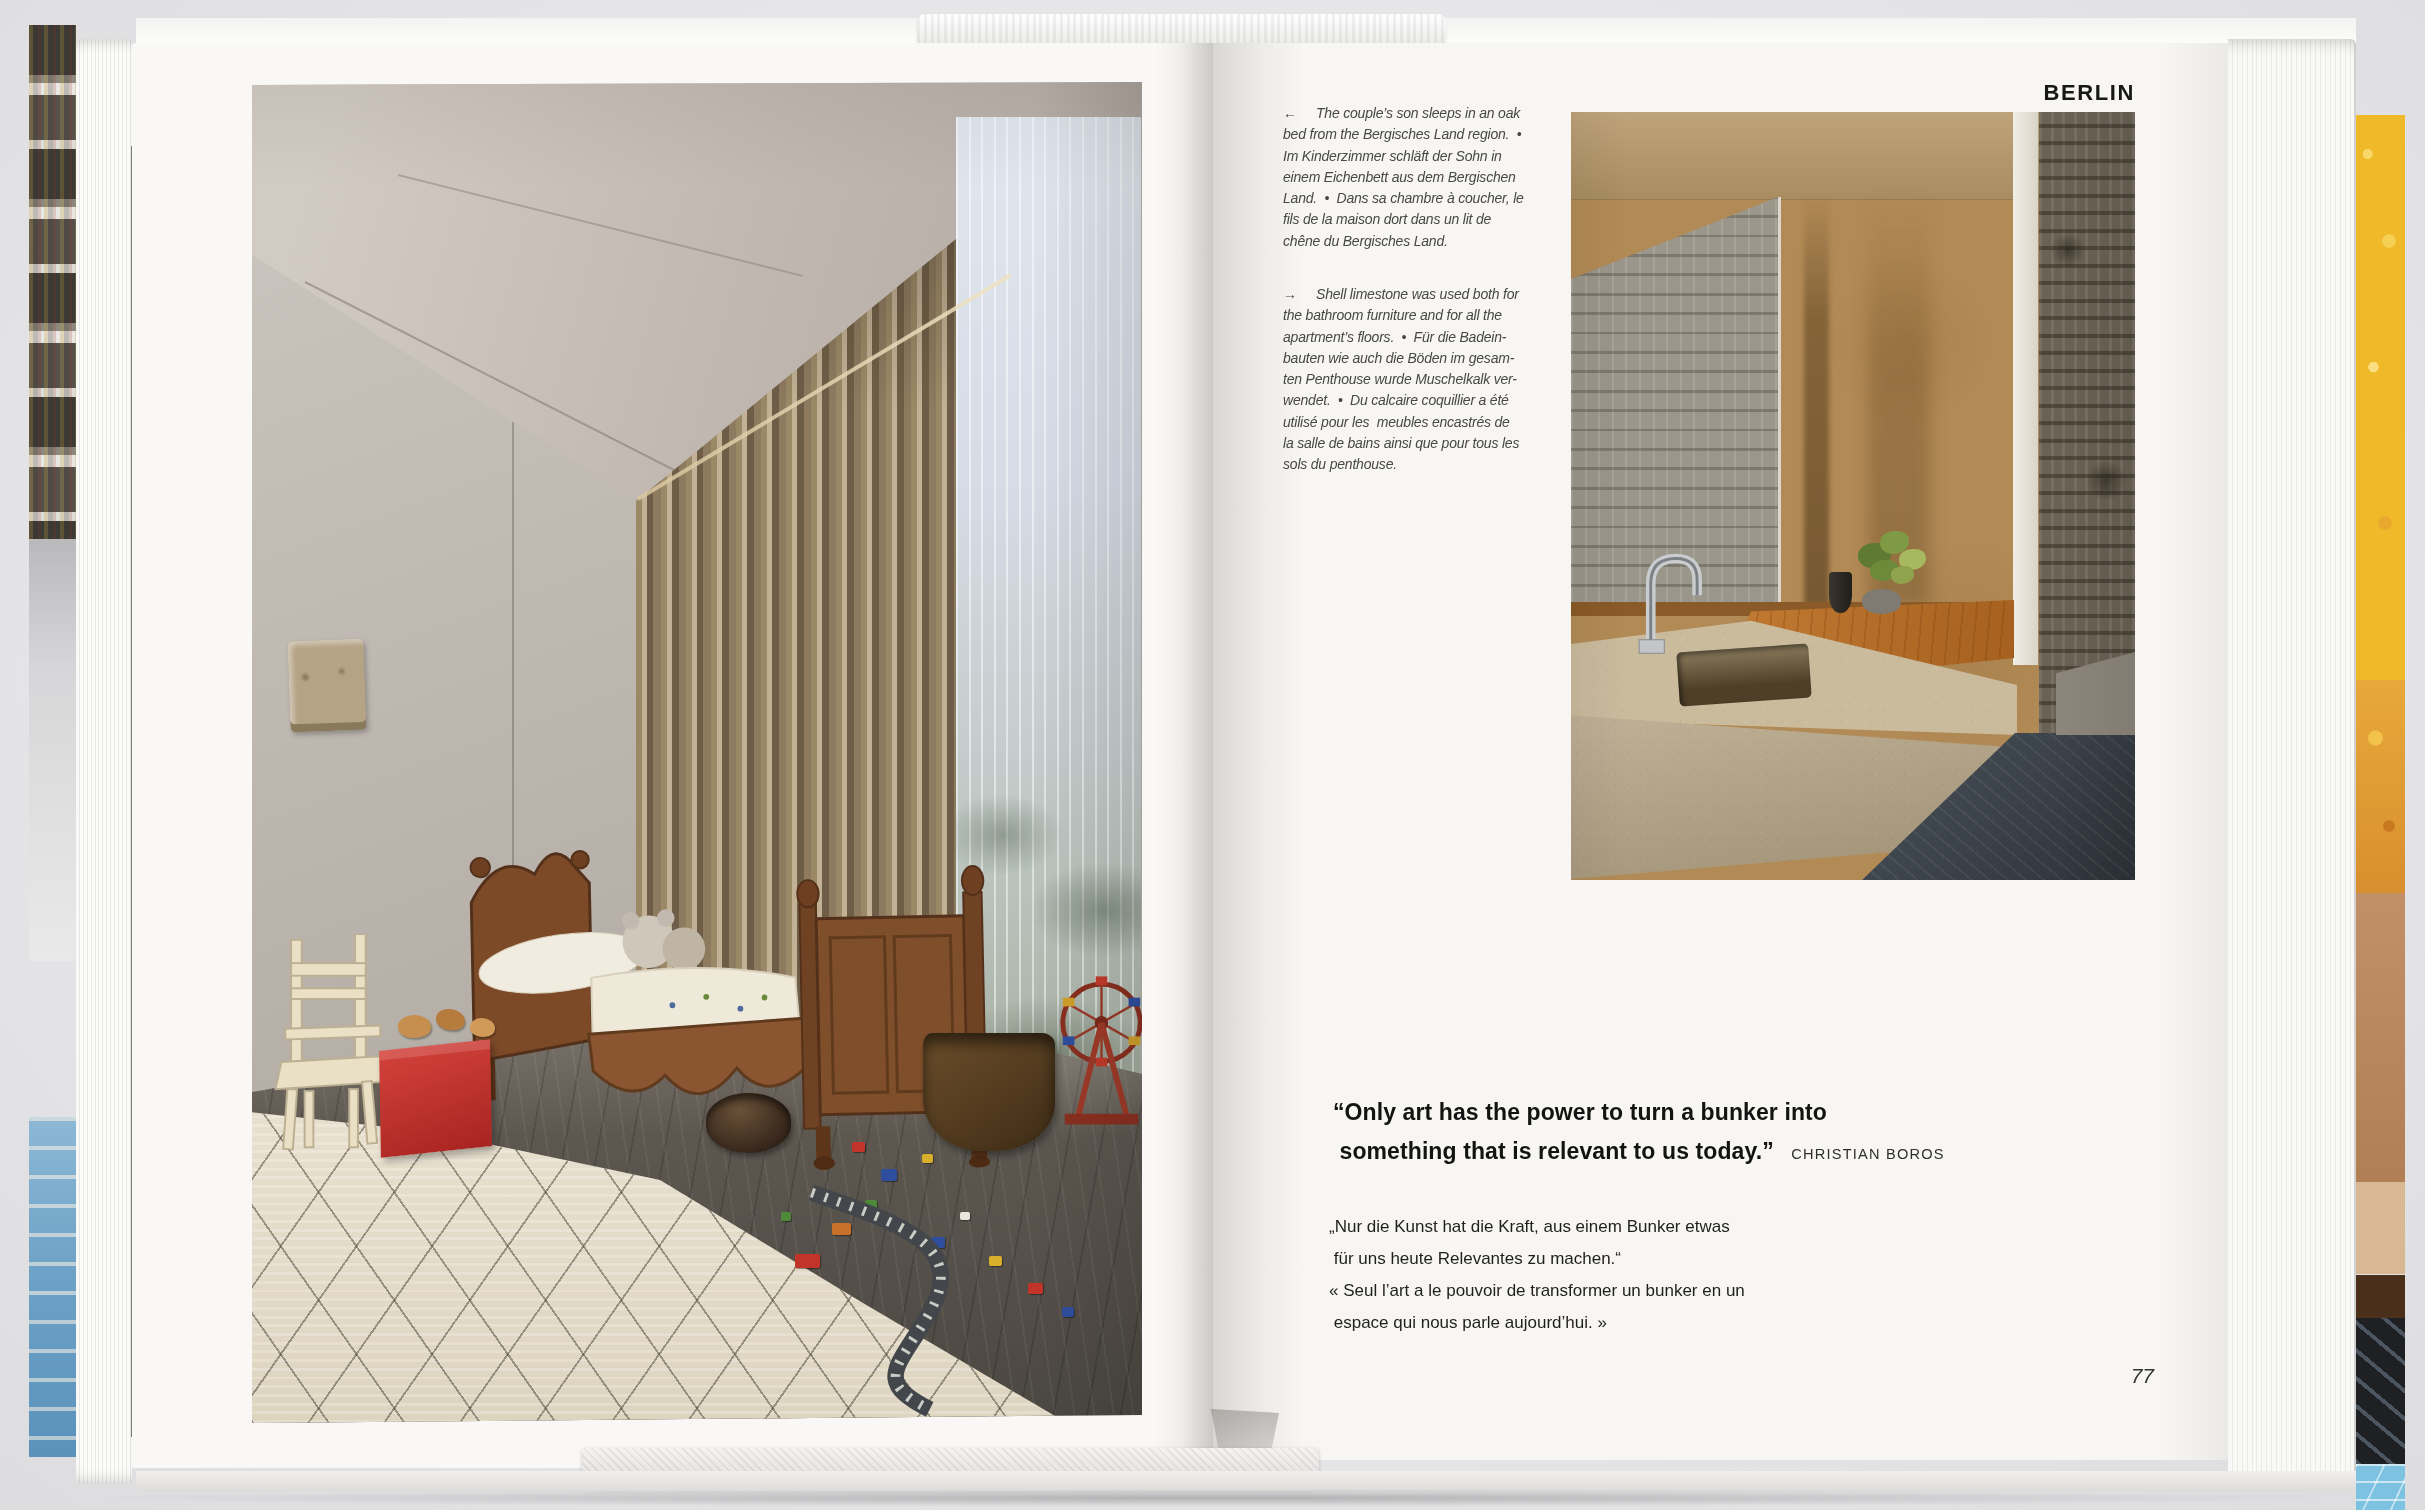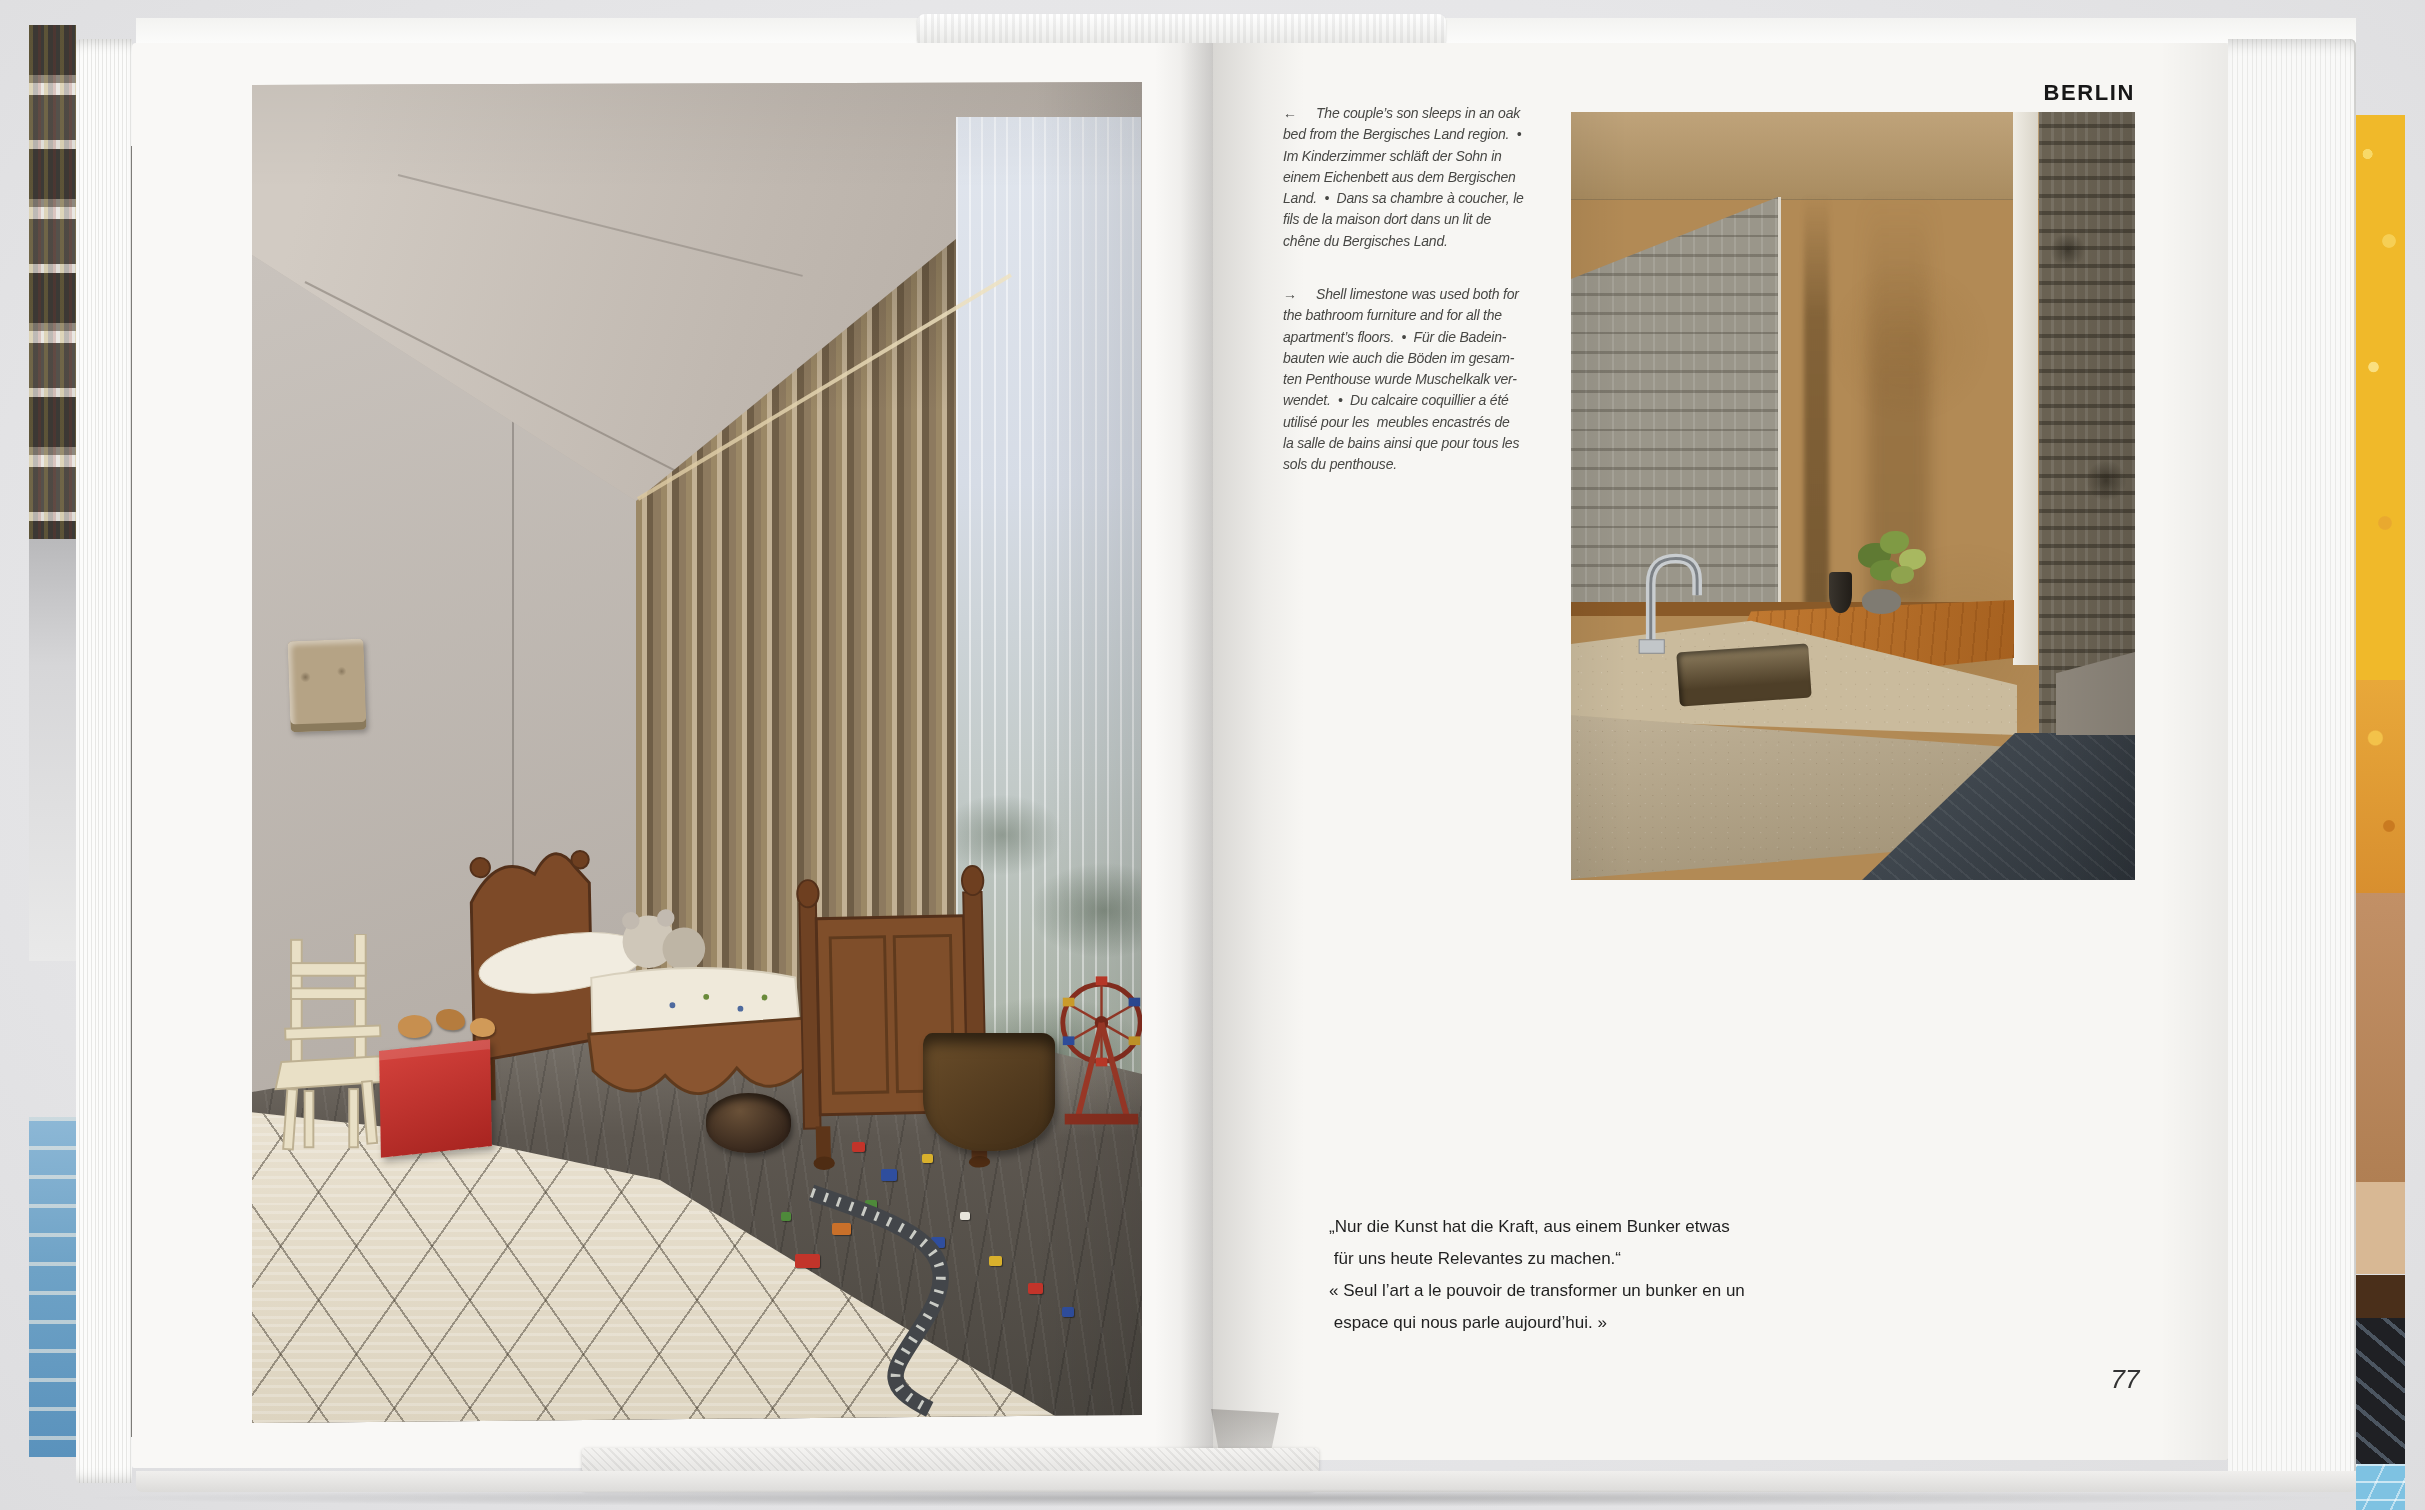--- a/index.html
+++ b/index.html
@@ -217,21 +217,21 @@
   .berlin{left:1980px;top:80px;width:155px;text-align:right;
     font-size:22px;font-weight:700;letter-spacing:1.6px;color:#171717;}
   .caption{left:1283px;width:320px;color:#474744;font-size:14px;line-height:21.3px;letter-spacing:-0.2px;font-style:italic;}
   .caption .cap-arrow{display:inline-block;width:33px;color:#474744;}
   .caption .cap-text{white-space:pre;}
   .cap1{top:103px;}
   .cap2{top:284px;}
   .quote-en{left:1333px;top:1093px;color:#131313;font-size:23px;line-height:39px;font-weight:700;letter-spacing:0.1px;white-space:pre;}
   .quote-attr{font-size:14.6px;font-weight:400;letter-spacing:1.2px;color:#2e2e2e;margin-left:17.5px;}
   .quote-tr{left:1329px;top:1211px;color:#1f1f1f;font-size:17px;line-height:32px;font-weight:500;white-space:pre;}
-  .folio{left:2096px;top:1364px;width:58px;text-align:center;font-size:26px;font-style:italic;color:#333;}
+  .folio{left:2096px;top:1364px;width:58px;text-align:right;font-size:21px;font-style:italic;color:#333;}
 </style>
 </head>
 <body>
 
 <div class="stage">
 
   <div class="abs prev-sliver">
     <div class="abs sliver-books"></div>
     <div class="abs sliver-wall"></div>
     <div class="abs sliver-wood"></div>
@@ -413,20 +413,22 @@
     <div class="abs bt-plantpot"></div>
     <div class="abs bt-vase"></div>
     <span class="abs leaf" style="left:287px;top:431px;width:33px;height:25px;background:#5f7a33;"></span>
     <span class="abs leaf" style="left:309px;top:419px;width:29px;height:23px;background:#7f9a44;"></span>
     <span class="abs leaf" style="left:328px;top:437px;width:27px;height:21.3px;background:#a8b860;"></span>
     <span class="abs leaf" style="left:299px;top:448px;width:29px;height:21.3px;background:#6c8a3a;"></span>
     <span class="abs leaf" style="left:320px;top:454px;width:23px;height:17.5px;background:#8fa34e;"></span>
     <div class="abs bt-shade"></div>
   </div>
 
+  <div class="abs quote-en"><span>“Only art has the power to turn a bunker into
+ something that is relevant to us today.”</span><span class="quote-attr">CHRISTIAN BOROS</span></div>
 
   <div class="abs quote-tr">„Nur die Kunst hat die Kraft, aus einem Bunker etwas
  für uns heute Relevantes zu machen.“
 « Seul l’art a le pouvoir de transformer un bunker en un
  espace qui nous parle aujourd’hui. »</div>
 
   <div class="abs folio">77</div>
 
   <div class="abs right-stack"></div>
   <div class="abs next-sliver">

